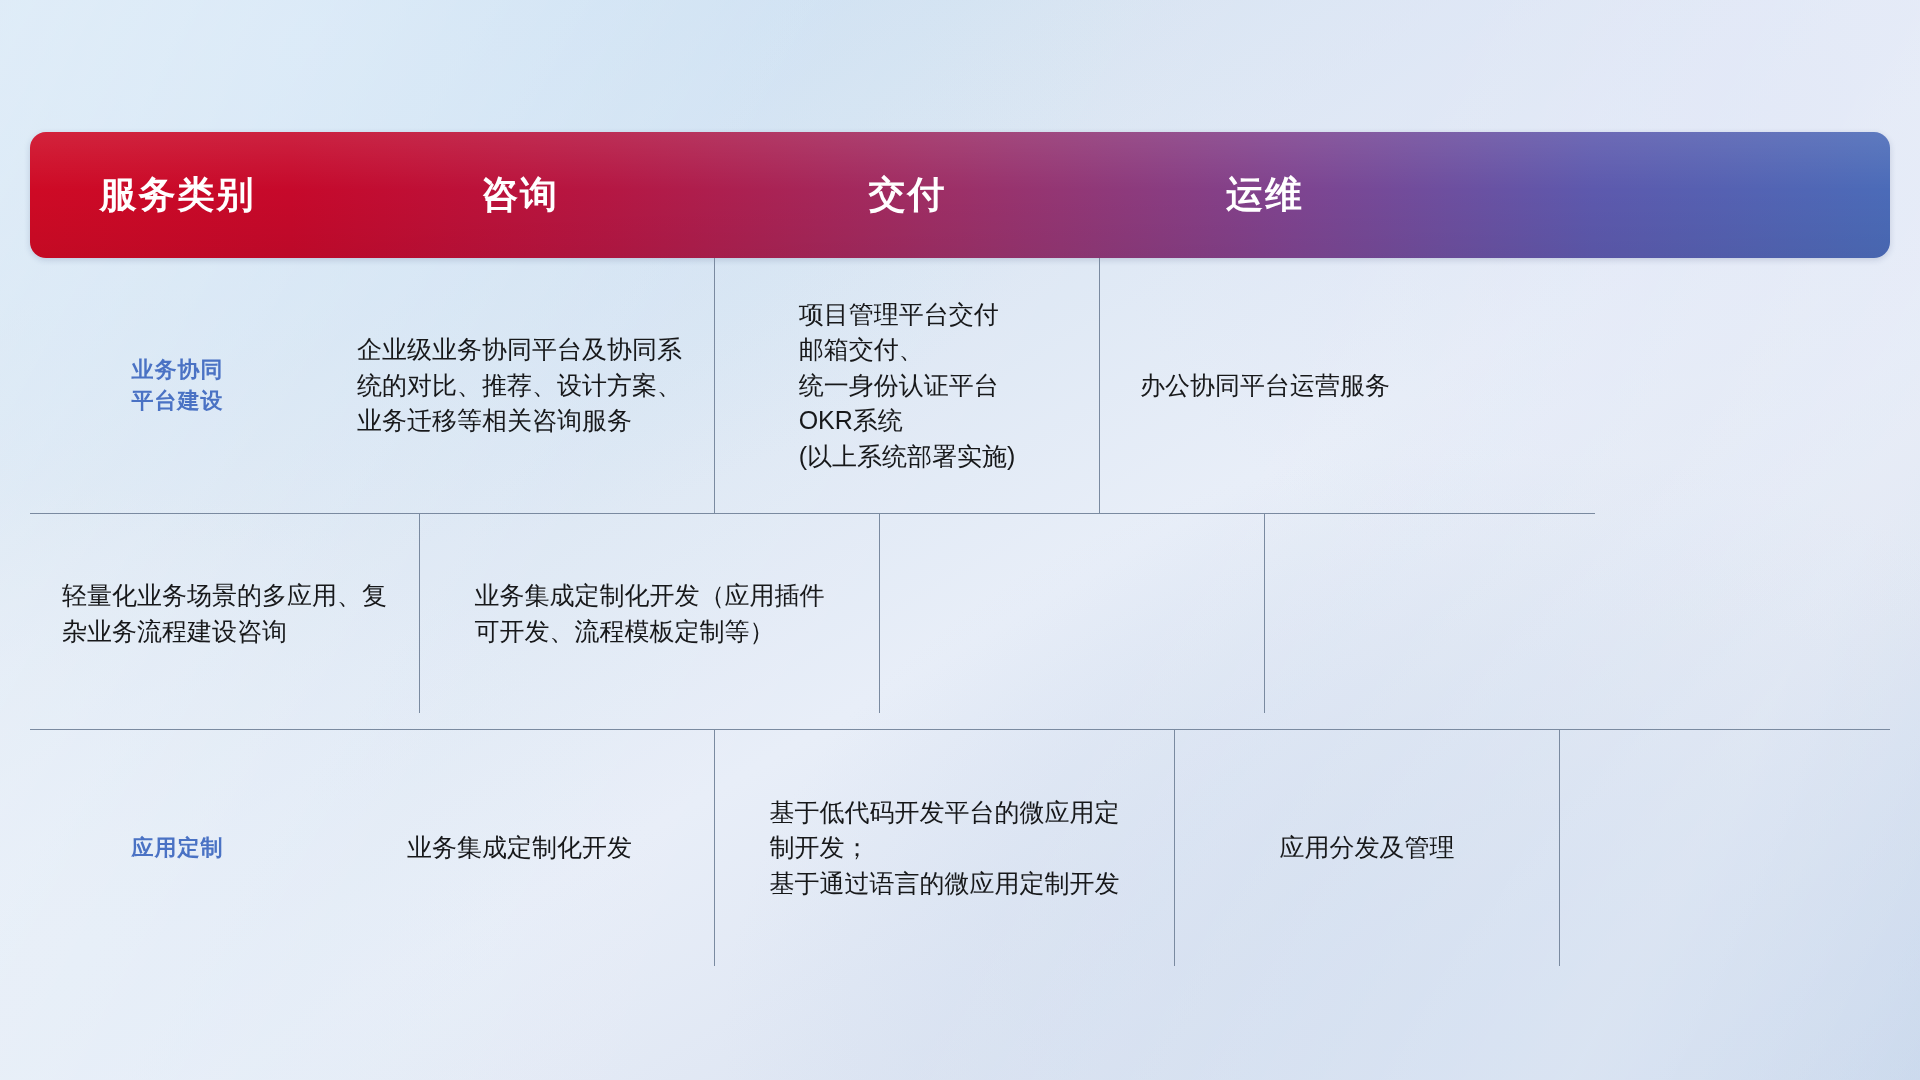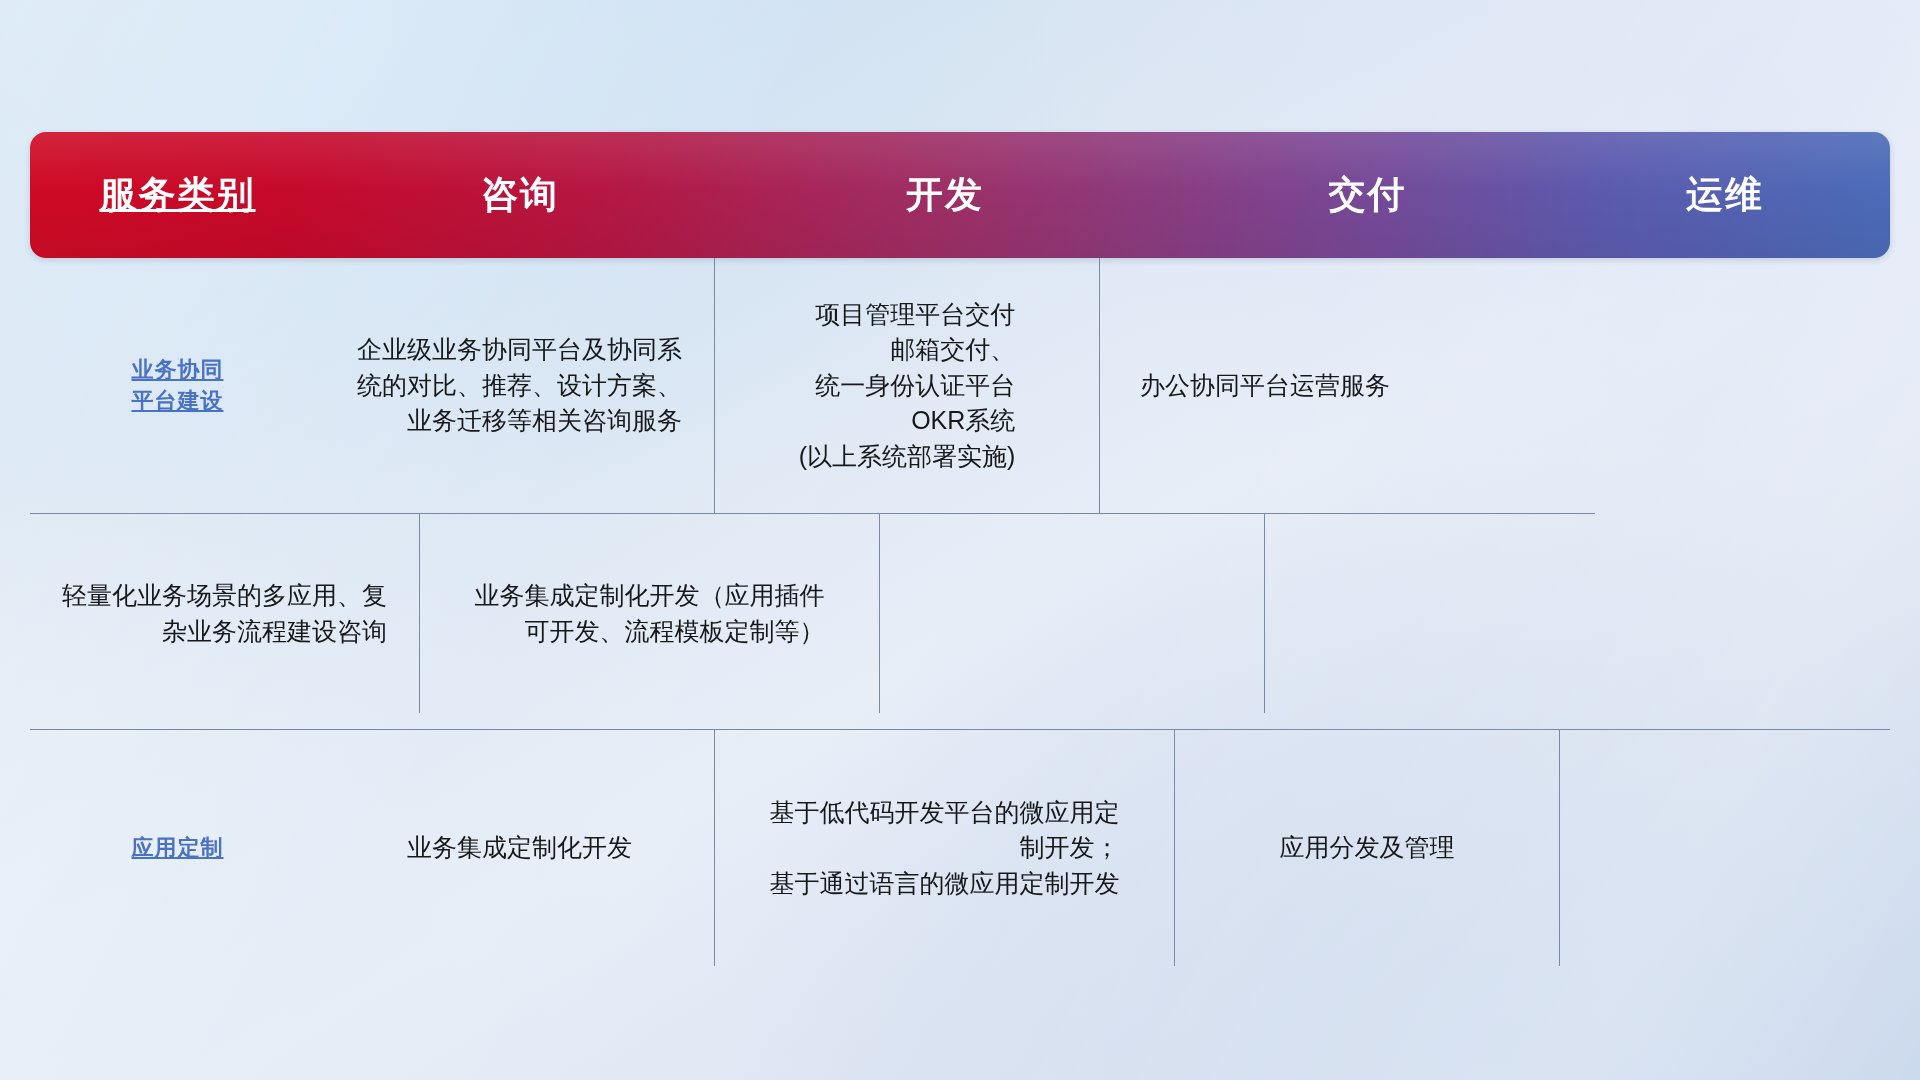--- a/index.html
+++ b/index.html
@@ -91,63 +91,62 @@
   }
   .trow + .trow .tcell {
     border-top: 1px solid #7a8aa0;
   }
   .tcell {
     box-sizing: border-box;
     padding: 28px 16px;
     display: flex;
     align-items: center;
     justify-content: center;
-    text-align: right;
+    text-align: left;
     font-size: 25px;
     line-height: 1.42;
     color: #17181a;
     border-right: 1px solid #7a8aa0;
     white-space: pre-line;
   }
   .tcell:last-child {
     border-right: 0;
   }
   .tcell.label {
     color: #4a72c4;
     font-weight: bold;
     font-size: 22px;
     letter-spacing: 1px;
     line-height: 1.38;
     border-right: 0;
   }
   .tcell.empty { }
 
   
-  .c-label  { width: 295px; text-decoration: underline; }
+  .c-label  { width: 295px; }
   .c-consult{ width: 390px; }
   .c-dev    { width: 460px; }
   .c-deliver{ width: 385px; }
   .c-ops    { width: 330px; }
 
   .r1 .tcell { height: 255px; }
   .r2 .tcell { height: 200px; }
   .r3 .tcell { height: 237px; margin-top: 16px; }
 </style>
 </head>
 <body>
 
 <div class="bg-layer"></div>
 <div class="bg-sheen"></div>
 
 <div class="table-card">
 
   <div class="table-header">
     <div class="hcell c-label">服务类别</div>
     <div class="hcell c-consult">咨询</div>
-    <div class="hcell c-dev">开发</div>
     <div class="hcell c-deliver">交付</div>
     <div class="hcell c-ops">运维</div>
   </div>
 
   <div class="table-body">
 
     <div class="trow r1">
       <div class="tcell label c-label">业务协同
 平台建设</div>
       <div class="tcell c-consult">企业级业务协同平台及协同系

